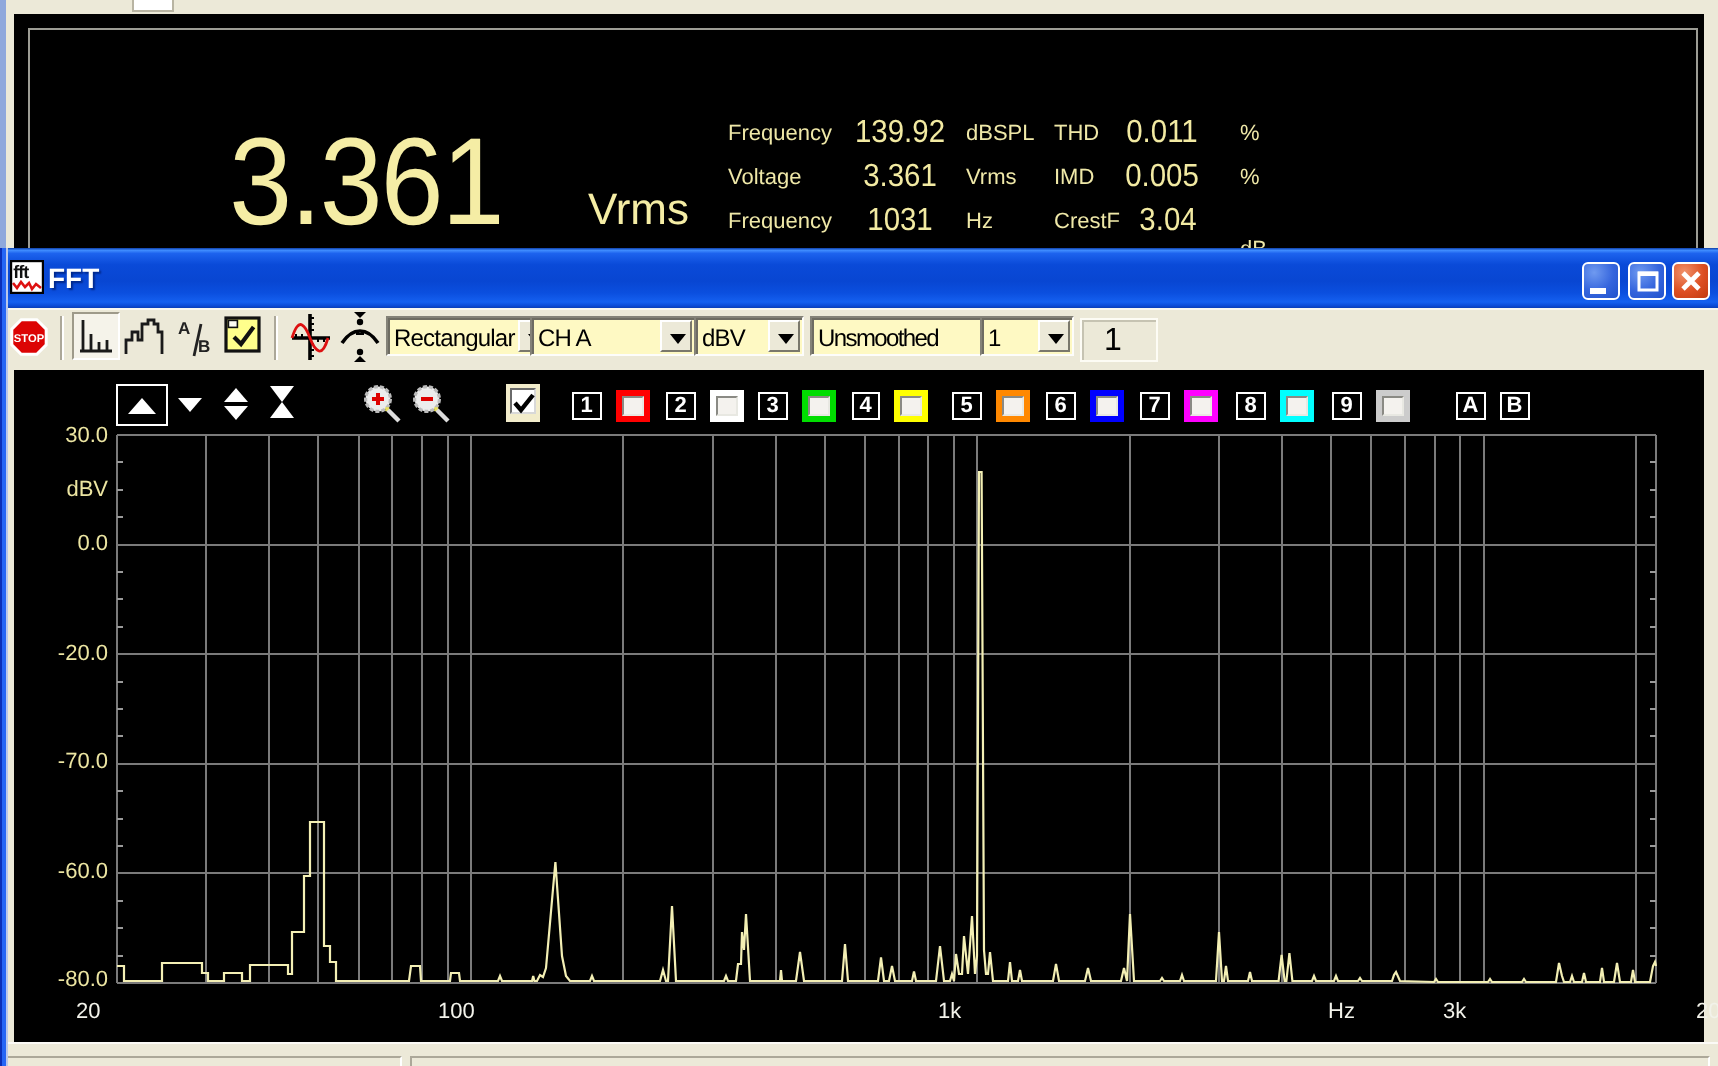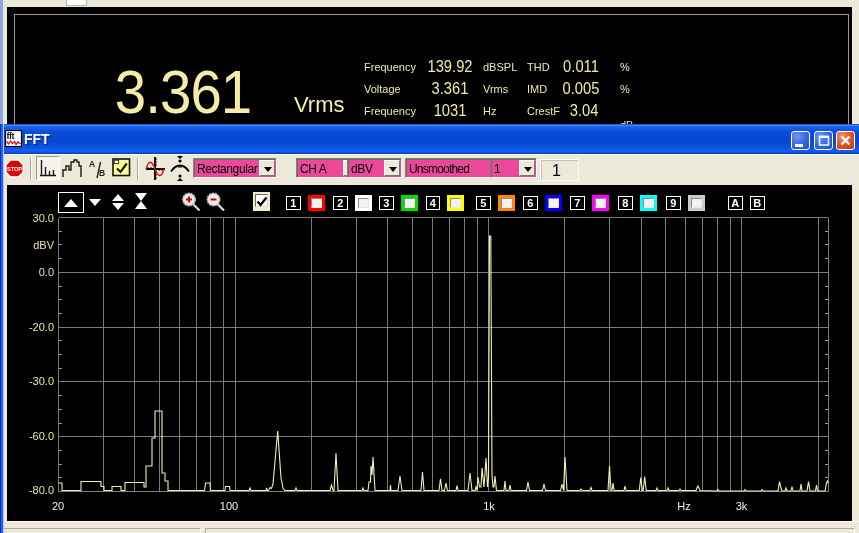--- a/index.html
+++ b/index.html
@@ -24,34 +24,34 @@
 #btnmin { left:791px; background:radial-gradient(circle at 30% 25%,#6f9af0 0%,#3565dd 55%,#2152cc 100%); }
 #btnmax { left:813.5px; background:radial-gradient(circle at 30% 25%,#6f9af0 0%,#3565dd 55%,#2152cc 100%); }
 #btnclose { left:836px; background:radial-gradient(circle at 30% 25%,#f0926c 0%,#dd4f22 55%,#c23a10 100%); }
 #winborderL { left:0; top:124px; width:4px; height:409px; z-index:5; background:linear-gradient(90deg,#0a2eb8 0 1px,#2565f5 1px 3px,#b9c6ea 3px 4px); }
 #winborderR { left:851.5px; top:154px; width:7.5px; height:367px; background:#ece9d8; }
 
 
 #toolbar { left:4px; top:154px; width:855px; height:31px; background:#ece9d8; border-top:1px solid #f8f7f1; }
 .tsep { position:absolute; top:158px; height:22px; width:2px; border-left:1px solid #aca899; border-right:1px solid #fff; }
 #specbtn { left:36px; top:156px; width:24px; height:24px; background:#f5f3ea; border:1px solid; border-color:#9e9a8a #fff #fff #9e9a8a; }
-.combo { position:absolute; top:157.5px; height:20px; background:#ec4899; border:1px solid; border-color:#848278 #fdfdfb #fdfdfb #848278; box-shadow:inset 1px 1px 0 #6e6c62; font-size:12px; letter-spacing:-0.4px; color:#000;text-decoration:underline; }
+.combo { position:absolute; top:157.5px; height:20px; background:#fef9c3; border:1px solid; border-color:#848278 #fdfdfb #fdfdfb #848278; box-shadow:inset 1px 1px 0 #6e6c62; font-size:12px; letter-spacing:-0.4px; color:#000;text-decoration:underline; }
 .combo .ct { position:absolute; left:3px; top:3px; white-space:nowrap; }
 .combo .ca { position:absolute; right:1px; top:1px; bottom:1px; width:16px; background:#ece9d8; border:1px solid; border-color:#fff #7a786c #7a786c #fff; }
 .combo .ca:after { content:""; position:absolute; left:4px; top:6px; border:4px solid transparent; border-top:5px solid #000; }
 
 
 #chart { left:7px; top:185px; width:844.5px; height:336px; background:#000; }
 #upbtn { left:58px; top:191.5px; width:26px; height:21px; border:1px solid #fff; background:#000; }
 .wtri { position:absolute; width:0; height:0; }
 .nbox { position:absolute; top:195.5px; width:14.5px; height:14px; border:1px solid #fff; background:#000; color:#fff; font-size:11px; font-weight:bold; text-align:center; line-height:12px; }
 .swatch { position:absolute; top:194.5px; width:17px; height:16px; border:3px solid; background:#fff; }
 .swin { width:100%; height:100%; background:#f4f2ee; border:1px solid; border-color:#8a8a84 #e8e8e2 #e8e8e2 #8a8a84; }
 .ylab { position:absolute; right:805px; width:50px; text-align:right; font-size:11px; color:#ece5a2; }
-.xlab { position:absolute; top:500px; width:40px; text-align:center; font-size:11px; color:#f2f2ea; }
+.xlab { position:absolute; top:500px; width:40px; font-size:11px; color:#f2f2ea; }
 
 
 #status { left:4px; top:521px; width:855px; height:12px; background:#ece9d8; border-top:1px solid #fbfaf6; }
 .pane { position:absolute; top:527.5px; height:6.5px; border:1px solid; border-color:#aca899 #fff #fff #aca899; }
 </style></head><body>
 <div id="stage">
   <div class="abs" id="topbg"></div>
   <div class="abs" id="toptab"></div>
   <div class="abs" id="topblue"></div>
   <div class="abs" id="readout"></div>
@@ -133,21 +133,21 @@
     <circle cx="10" cy="5" r="1.6" fill="#000"></circle>
     <path d="M1,15.5 Q5,9.5 10,9.5 Q15,9.5 19,15.5" stroke="#000" stroke-width="1.8" fill="none"></path>
     <path d="M8,11 l4,0" stroke="#000" stroke-width="1"></path>
     <circle cx="10" cy="20" r="1.6" fill="#000"></circle>
     <path d="M7,25 L13,25 L10,22 z" fill="#000"></path>
   </svg>
   <div class="combo" style="left:193px;width:84px">
       <span class="ct">Rectangular</span>
       <span class="ca"></span>
     </div>
-  <div class="combo" style="left:296px;width:65px">
+  <div class="combo" style="left:265px;width:83px">
       <span class="ct">CH A</span>
       <span class="ca"></span>
     </div>
   <div class="combo" style="left:347px;width:55px">
       <span class="ct">dBV</span>
       <span class="ca"></span>
     </div>
   <div class="combo" style="left:405px;width:105px">
       <span class="ct" style="letter-spacing:-0.8px">Unsmoothed</span>
       <span class="ca"></span>
@@ -218,25 +218,25 @@
 <div class="swatch" style="left:687.5px;border-color:#cccccc">
       <div class="swin"></div>
     </div>
 <div class="nbox" style="left:728px">A</div>
 <div class="nbox" style="left:750px">B</div>
 
 <div class="ylab" style="top:212.0px">30.0</div>
 <div class="ylab" style="top:239.0px">dBV</div>
 <div class="ylab" style="top:265.8px">0.0</div>
 <div class="ylab" style="top:320.6px">-20.0</div>
-<div class="ylab" style="top:375.4px">-30.0</div>
+<div class="ylab" style="top:375.4px">-70.0</div>
 <div class="ylab" style="top:430.2px">-60.0</div>
 <div class="ylab" style="top:484.0px">-80.0</div>
 <div class="xlab" style="left:38px">20</div>
-<div class="xlab" style="left:209px">100</div>
+<div class="xlab" style="left:219px">100</div>
 <div class="xlab" style="left:469px">1k</div>
 <div class="xlab" style="left:664px">Hz</div>
 <div class="xlab" style="left:721.5px">3k</div>
 <div class="xlab" style="left:848px">20k</div>
 
   <svg class="abs" style="left:0;top:185px" width="859" height="338" viewBox="0 185 859 338">
     <g stroke="#7b7b7b" stroke-width="1" shape-rendering="crispEdges">
 <line x1="103.1" y1="217.5" x2="103.1" y2="491.5"></line>
 <line x1="134.7" y1="217.5" x2="134.7" y2="491.5"></line>
 <line x1="159.2" y1="217.5" x2="159.2" y2="491.5"></line>

